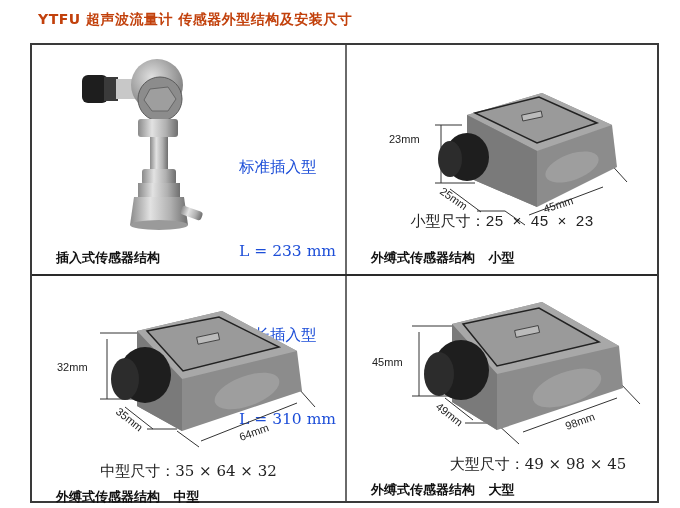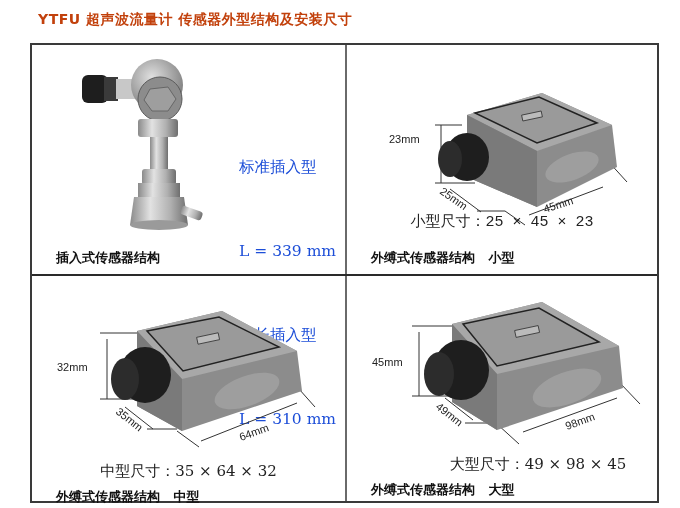--- a/index.html
+++ b/index.html
@@ -62,21 +62,21 @@
       <rect x="70" y="112" width="34" height="16" rx="3" fill="url(#metal)"></rect>
       <rect x="66" y="126" width="42" height="14" fill="url(#metal)"></rect>
 
       <path d="M62 140 L112 140 L116 168 L58 168 Z" fill="url(#metal)"></path>
       <ellipse cx="87" cy="168" rx="29" ry="5" fill="#9a9a9a"></ellipse>
 
       <rect x="110" y="148" width="22" height="9" rx="3" fill="url(#metal)" transform="rotate(20 110 150)"></rect>
     </svg>
     <div class="spec" style="left:207px;top:52px;">
       <div>标准插入型</div>
-      <div>L = 339 mm</div>
+      <div>L = 233 mm</div>
       <div>加长插入型</div>
       <div>L = 310 mm</div>
     </div>
     <div class="caption" style="top:204px;">插入式传感器结构</div>
   </div>
 
   <div class="cell c2">
     <svg width="290" height="150" style="left:10px;top:10px;">
 
       <line x1="78" y1="70" x2="105" y2="70" stroke="#333" stroke-width="1"></line>

